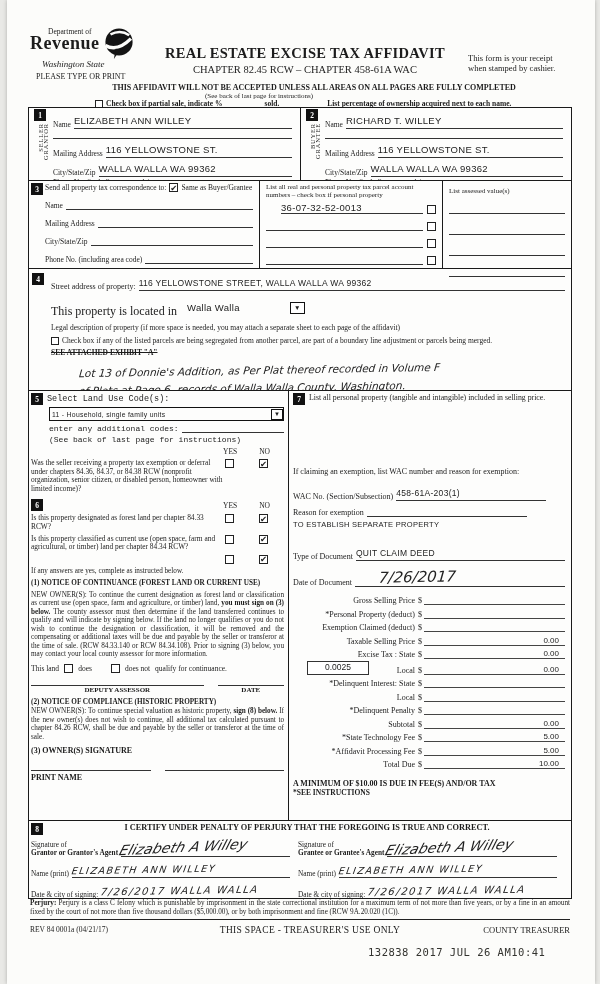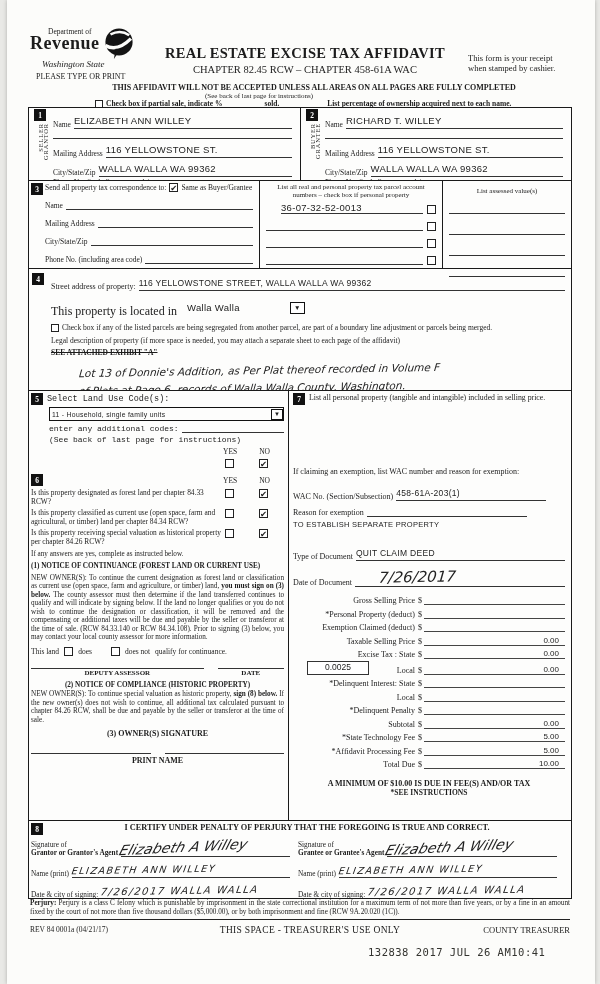--- a/index.html
+++ b/index.html
@@ -72,21 +72,21 @@
 
   .sel-title { display:flex; gap:4px; align-items:center; }
   .selbox { border:1.5px solid #111; height:14px; display:flex; align-items:center; margin:2px 0 2px 18px; padding-left:2px; }
   .selbox .val { font-size:6.8px; flex:1; }
   .selarrow { width:12px; height:11px; border:1.2px solid #111; display:flex; align-items:center; justify-content:center; font-size:6px; }
   .ynhead { display:flex; justify-content:flex-end; gap:22px; padding-right:14px; font-size:7.5px; margin-top:3px; }
   .qrow { display:flex; margin-top:3px; }
   .qtext { width:196px; font-size:7.4px; line-height:8.6px; }
   .qboxes { flex:1; display:flex; justify-content:flex-end; gap:25px; padding-right:16px; }
   .para { font-size:7.2px; line-height:8.5px; text-align:justify; margin-top:3px; }
-  .center { text-align:center; }
+  .center { text-align:left; }
   .bold { font-weight:bold; }
   .landline { display:flex; align-items:center; gap:5px; font-size:7.5px; margin-top:5px; }
   .siglines { display:flex; gap:14px; margin-top:12px; }
   .siglines .seg { border-bottom:1px solid #333; }
   .caprow { display:flex; gap:14px; font-size:7px; font-weight:bold; }
 
   .mrow { display:flex; align-items:flex-end; height:13px; margin-bottom:.5px; position:relative; }
   .mlabel { width:122px; text-align:right; font-size:8px; white-space:nowrap; }
   .dollar { margin:0 2px 0 3px; font-size:8px; }
   .mline { flex:1; border-bottom:1px solid #444; text-align:right; font-family:"Liberation Sans", sans-serif; font-size:8px; padding-right:6px; min-height:10px; }
@@ -289,26 +289,26 @@
         <span class="lab" style="font-size:8px;">Street address of property:</span>
         <span class="fl"><span class="val" style="font-size:8.5px;">116 YELLOWSTONE STREET, WALLA WALLA WA 99362</span></span>
       </div>
       <div class="c-line" style="align-items:center; gap:10px; margin-top:5px;">
         <span class="lab" style="font-size:12px;margin-top:8px;">This property is located in</span>
         <span class="val">Walla Walla</span>
         <span class="dd" style="margin-left:40px;">
             <span>▼</span>
           </span>
       </div>
+      <div class="c-line" style="margin-top:4px;">
+        <span class="lab">Legal description of property (if more space is needed, you may attach a separate sheet to each page of the affidavit)</span>
+      </div>
       <div class="c-line" style="align-items:center; margin-top:4px;">
         <span class="cb small"></span>
         <span class="lab" style="white-space:normal;">Check box if any of the listed parcels are being segregated from another parcel, are part of a boundary line adjustment or parcels being merged.</span>
-      </div>
-      <div class="c-line" style="margin-top:4px;">
-        <span class="lab">Legal description of property (if more space is needed, you may attach a separate sheet to each page of the affidavit)</span>
       </div>
       <div class="c-line" style="margin-top:1px;">
         <span class="lab struck">SEE ATTACHED EXHIBIT "A"</span>
       </div>
       <div style="margin-left:28px; margin-top:2px;">
         <div class="hand" style="font-size:10.5px;">Lot 13 of Donnie's Addition, as Per Plat thereof recorded in Volume F</div>
         <div class="hand" style="font-size:10.5px;">of Plats at Page 6, records of  Walla Walla County, Washington.</div>
       </div>
     </div>
   </div>
@@ -328,20 +328,21 @@
       <div class="frow" style="margin-left:18px;">
           <span class="mono" style="font-size:8px;">enter any additional codes:</span>
           <span class="fl"></span>
         </div>
       <div class="mono" style="font-size:8px; margin-left:18px; margin-top:2px;">(See back of last page for instructions)</div>
       <div class="ynhead">
         <span>YES</span>
         <span>NO</span>
       </div>
       <div class="qrow">
+        <div class="qtext">Was the seller receiving a property tax exemption or deferral under chapters 84.36, 84.37, or 84.38 RCW (nonprofit organization, senior citizen, or disabled person, homeowner with limited income)?</div>
         <div class="qboxes">
           <span class="cb"></span>
           <span class="cb">
               <span>✔</span>
             </span>
         </div>
       </div>
 
       <div class="sel-title" style="margin-top:6px;">
         <span class="badge">6</span>
@@ -362,21 +363,20 @@
       <div class="qrow">
         <div class="qtext">Is this property classified as current use (open space, farm and agricultural, or timber) land per chapter 84.34 RCW?</div>
         <div class="qboxes">
           <span class="cb"></span>
           <span class="cb">
               <span>✔</span>
             </span>
         </div>
       </div>
       <div class="qrow">
-        <div class="qtext">Is this property receiving special valuation as historical property per chapter 84.26 RCW?</div>
         <div class="qboxes">
           <span class="cb"></span>
           <span class="cb">
               <span>✔</span>
             </span>
         </div>
       </div>
       <div class="para">If any answers are yes, complete as instructed below.</div>
       <div class="para bold" style="margin-top:4px;">(1)  NOTICE OF CONTINUANCE  (FOREST LAND OR CURRENT USE)</div>
       <div class="para"><span>NEW OWNER(S): To continue the current designation as forest land or classification as current use (open space, farm and agriculture, or timber) land,</span> <span class="bold">you must sign on (3) below.</span> <span>The county assessor must then determine if the land transferred continues to qualify and will indicate by signing below. If the land no longer qualifies or you do not wish to continue the designation or classification, it will be removed and the compensating or additional taxes will be due and payable by the seller or transferor at the time of sale. (RCW 84.33.140 or RCW 84.34.108). Prior to signing (3) below, you may contact your local county assessor for more information.</span></div>

